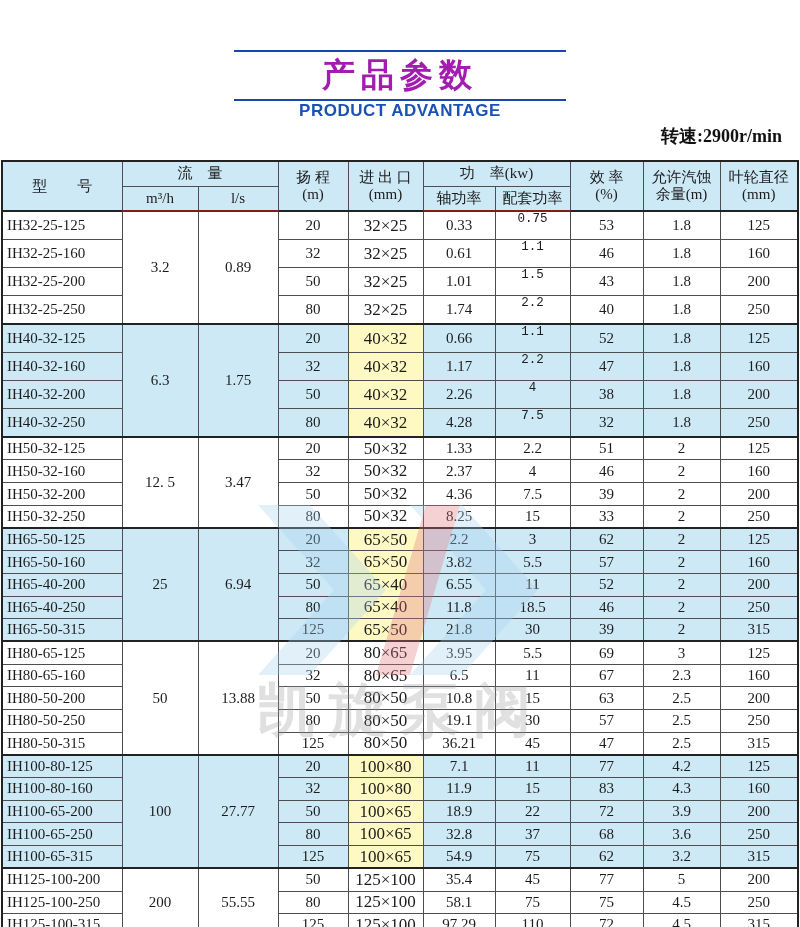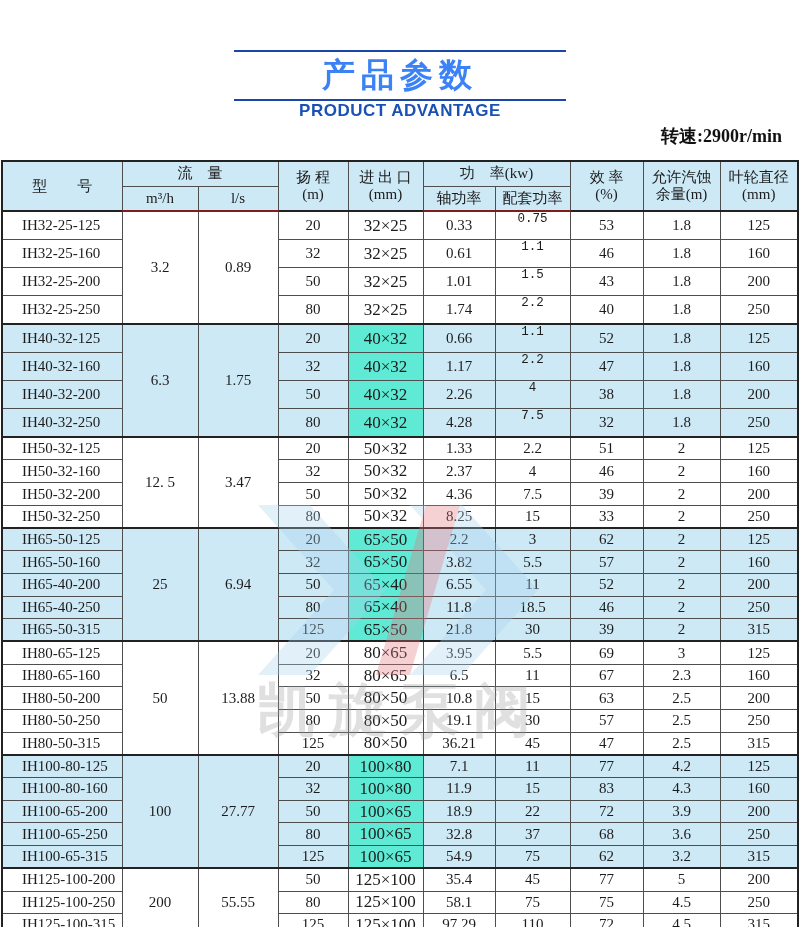--- a/index.html
+++ b/index.html
@@ -3,43 +3,43 @@
 <meta charset="utf-8">
 <style>
   * { box-sizing: border-box; margin: 0; padding: 0; }
   html, body { width: 800px; height: 927px; background: #ffffff; overflow: hidden;
                font-family: "Liberation Serif", "DejaVu Serif", serif; color: #1c1c1c; }
   .page { position: relative; width: 800px; height: 927px; }
 
   
   .title-wrap { width: 332px; margin: 50px auto 0; text-align: center; }
   .rule { height: 2px; background: #1a46aa; }
-  .page-title { font-size: 33px; font-weight: bold; color: #3b82f6;
+  .page-title { font-size: 33px; font-weight: bold; color: #a21caf;
                 letter-spacing: 6px; padding: 5px 0 6px; line-height: 1.1;
                 font-family: "Liberation Serif", serif; }
   .page-subtitle { text-align: center; margin-top: 0; color: #1a52b4;
                    font-family: "Liberation Sans", "DejaVu Sans", sans-serif;
                    font-weight: 700; font-size: 17px; letter-spacing: 0.5px; }
   .speed-note { text-align: right; padding-right: 18px; margin-top: 3px;
                 font-size: 18px; font-weight: bold; color: #111; }
 
   
   table.spec { width: 797px; margin: 12px auto 0 1px; border-collapse: collapse;
                table-layout: fixed; border: 2px solid #222; }
   th, td { border: 1px solid #4e4e4e; text-align: center; vertical-align: middle;
            padding: 0; font-size: 15px; overflow: hidden; }
   thead th { background: #cde9f6; font-weight: normal; height: 25px;
              font-size: 15px; line-height: 1.15; }
   thead tr:last-child th { border-bottom: 2px solid #7f1d1d; }
   th .l2 { display: block; }
   tbody td { height: 22.7px; background: #ffffff; }
   tr.group-start td { border-top: 2px solid #222; }
   tr.shaded td { background: #cde9f6; }
-  tr.shaded td.ports { background: #5eead4; }
-  td.model { text-align: left; padding-left: 19px; }
+  tr.shaded td.ports { background: #fef9c3; }
+  td.model { text-align: left; padding-left: 4px; }
   td.ports { font-size: 17px; }
   tr.motor-small td.motor { font-size: 12.5px; vertical-align: bottom; padding-bottom: 13px; font-family: Liberation Mono, monospace; }
 
   
   .watermark { position: absolute; pointer-events: none; }
   .wm-logo { left: 258px; top: 455px; opacity: 0.33; }
   .wm-text { left: 257px; top: 622px; opacity: 0.30; font-size: 58px; font-weight: bold;
              color: #9a9a9a; letter-spacing: 14px; white-space: nowrap; }
 </style>
 </head>

